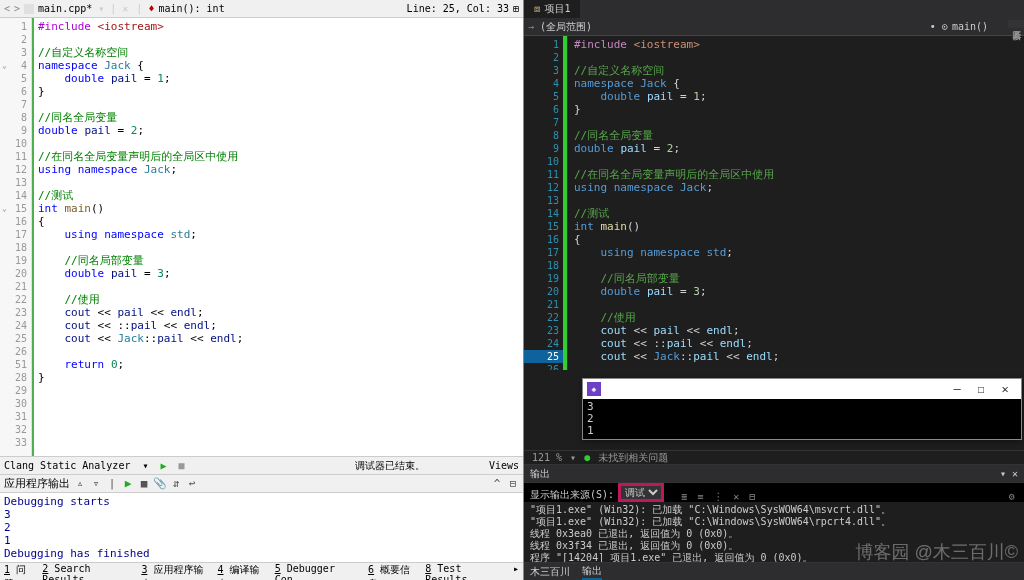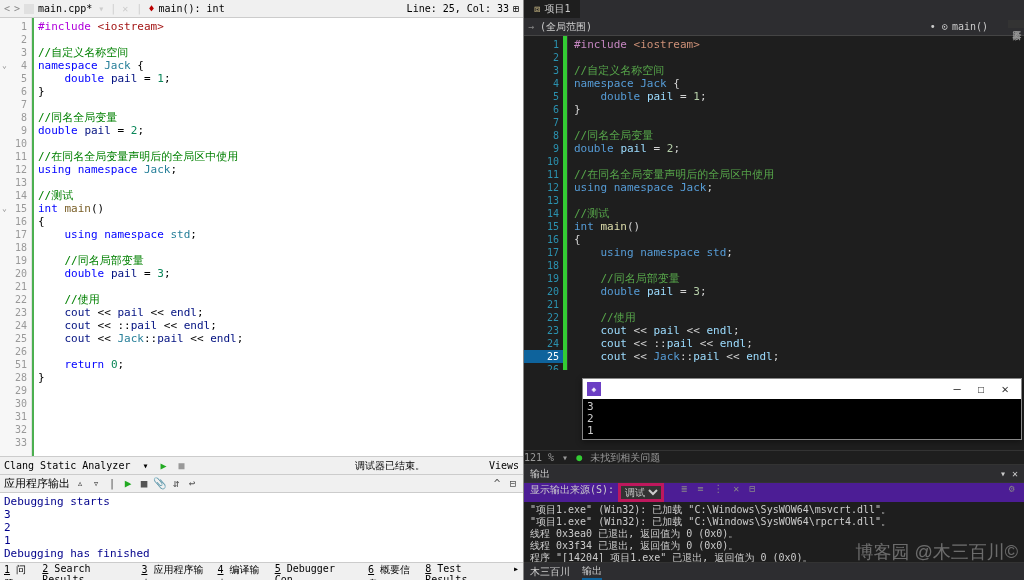--- a/index.html
+++ b/index.html
@@ -51,24 +51,24 @@
 .d-fn { color: #dcdcaa; }
 .d-var { color: #9cdcfe; }
 .d-num { color: #b5cea8; }
 .d-pp { color: #c586c0; }
 .console-win { position: absolute; left: 58px; top: 378px; width: 440px; background: #fff; border: 1px solid #888; box-shadow: 0 2px 6px rgba(0,0,0,.4); z-index: 10; }
 .console-title { height: 20px; background: #fff; display: flex; align-items: center; padding: 0 4px; font-size: 10px; color: #333; }
 .console-title .ico { width: 14px; height: 14px; background: #6c3fc4; margin-right: 4px; display: inline-flex; align-items: center; justify-content: center; color: #fff; font-size: 8px; }
 .console-title .spacer { flex: 1; }
 .console-title .btn { width: 24px; text-align: center; cursor: pointer; font-size: 12px; }
 .console-body { background: #000; color: #ccc; padding: 2px 4px; font-size: 11px; line-height: 12px; white-space: pre; min-height: 40px; }
-.rp-status { height: 14px; background: #1e1e1e; border-top: 1px solid #333; display: flex; align-items: center; padding: 0 0; font-size: 10px; color: #999; gap: 8px; margin-top: auto; }
+.rp-status { height: 14px; background: #1e1e1e; border-top: 1px solid #333; display: flex; align-items: center; padding: 0 8px; font-size: 10px; color: #999; gap: 8px; margin-top: auto; }
 .rp-status .ok { color: #3c3; }
 .rp-output-head { height: 18px; background: #2d2d30; color: #ccc; display: flex; align-items: center; padding: 0 6px; font-size: 10px; justify-content: space-between; border-top: 1px solid #333; }
-.rp-output-bar { height: 20px; background: #4c1d95; color: #ccc; display: flex; align-items: flex-start; padding: 0 6px; font-size: 10px; gap: 4px; border-top: 1px solid #333; }
+.rp-output-bar { height: 20px; background: #000000; color: #ccc; display: flex; align-items: flex-end; padding: 0 6px; font-size: 10px; gap: 4px; border-top: 1px solid #333; }
 .rp-output-bar select { background: #333; color: #ccc; border: 3px solid #be185d; font-size: 10px; }
 .rp-output-bar .ico { color: #888; cursor: pointer; padding: 0 3px; }
 .rp-output-body { height: 60px; background: #1e1e1e; color: #ccc; padding: 2px 6px; font-size: 10px; line-height: 12px; white-space: pre; overflow: hidden; }
 .rp-bottom-tabs { height: 18px; background: #2d2d30; color: #ccc; display: flex; align-items: center; padding: 0 6px; font-size: 10px; gap: 12px; border-top: 1px solid #333; }
 .watermark { position: absolute; right: 6px; bottom: 16px; color: rgba(255,255,255,.35); font-size: 18px; font-family: sans-serif; pointer-events: none; }
 .side-tab { position: absolute; right: 0; top: 20px; width: 16px; background: #333; color: #999; font-size: 9px; writing-mode: vertical-rl; padding: 4px 1px; }
 </style>
 </head>
 <body>
 

